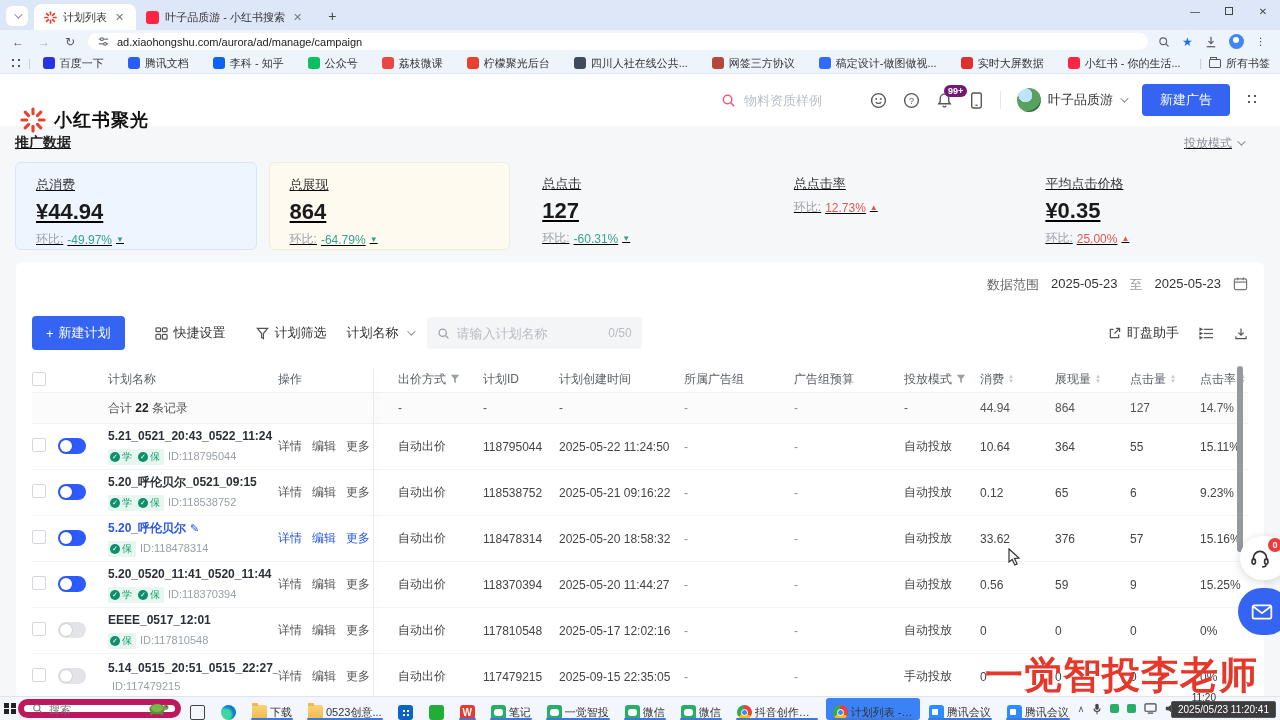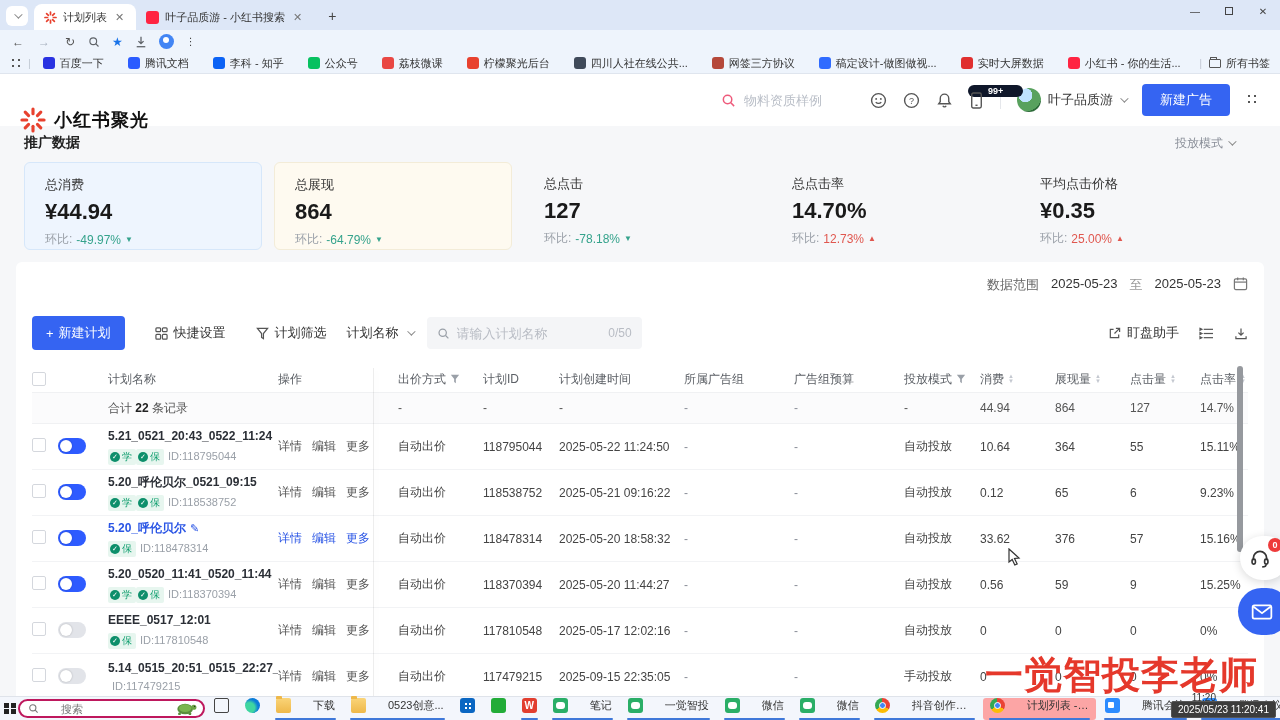--- a/index.html
+++ b/index.html
@@ -43,30 +43,30 @@
   .site-header { height:52px; background:#fff; display:flex; align-items:center; padding:0 20px; gap:10px; }
   .logo { display:flex; align-items:center; gap:8px;margin-top:40px; }
   .logo-text { font-size:18px; font-weight:bold; color:#111; letter-spacing:1px; }
   .main-nav { display:flex; gap:30px; margin-left:26px; font-size:14px; color:#555; }
   .nav-item.active { color:#111; font-weight:bold; }
   .hdr-right { margin-left:auto; display:flex; align-items:center; gap:16px; }
   .hdr-search { display:flex; align-items:center; gap:8px; color:#ee5a7b; }
   .hdr-search input { border:none; outline:none; background:transparent; font-size:13px; color:#333; width:110px; }
   .hdr-search input::placeholder { color:#b9bec7; }
   .hicon { color:#555; display:flex; align-items:center; position:relative; }
-  .badge99 { position:absolute; top:-7px; left:8px; background:#0f172a; color:#fff; font-size:9px; padding:1px 20px; border-radius:8px; font-weight:bold;margin-left:24px; }
+  .badge99 { position:absolute; top:-7px; left:8px; background:#701a75; color:#fff; font-size:9px; padding:1px 4px; border-radius:8px; font-weight:bold; }
   .hdr-divider { width:1px; height:18px; background:#e5e7eb; }
   .acct { display:flex; align-items:center; gap:7px; font-size:13px; color:#333; }
   .acct-avatar { width:24px; height:24px; border-radius:50%; background:radial-gradient(circle at 35% 30%,#bfe3ff 0 30%,#58a15e 31% 70%,#2e6b3a 71%); }
   .chev { display:inline-block; width:6px; height:6px; border-right:1.5px solid #888; border-bottom:1.5px solid #888; transform:rotate(45deg) translateY(-2px); }
   .btn-blue { background:#3564f2; color:#fff; border:none; border-radius:4px; font-size:13px; padding:7px 18px; }
 
   
   .content { position:relative; height:572px; }
-  .overview { padding:8px 24px 0; }
+  .overview { padding:8px 15px 0;text-decoration:underline; }
   .ov-head { display:flex; align-items:center; }
   .ov-title { font-size:14px; font-weight:bold; color:#222; }
   .ov-expand { margin-left:auto; font-size:12px; color:#8a8f99; display:flex; align-items:center; gap:5px; margin-right:22px; }
   .cards { display:flex; gap:12px; margin-top:10px; }
   .card { flex:1; height:88px; padding:13px 20px; border-radius:6px; }
   .card.blue { background:#eef5fe; border:1px solid #d6e7fa; }
   .card.cream { background:#fefaf0; border:1px solid #f3ecd8; }
   .card-label { font-size:13px; color:#333; }
   .card-value { font-size:22px; font-weight:bold; color:#1a1a1a; margin-top:5px; }
   .card-ratio { font-size:12px; color:#9aa0a8; margin-top:6px; display:flex; align-items:center; gap:4px; }
@@ -128,24 +128,24 @@
   .svc-badge { position:absolute; top:2px; left:28px; background:#ee3b3b; color:#fff; font-size:9px; min-width:14px; height:14px; border-radius:7px; text-align:center; line-height:14px; font-weight:bold; }
   .mail-fab { position:absolute; right:-10px; top:588px; width:52px; height:47px; background:#3564f2; border-radius:24px; display:flex; align-items:center; padding-left:13px; color:#fff; }
   .watermark { position:absolute; left:985px; top:650px; font-size:38px; font-weight:bold; color:#e5382b; white-space:nowrap; letter-spacing:1px; z-index:40; }
   .cursor { position:absolute; left:1008px; top:548px; z-index:50; }
 
   
   .taskbar { position:absolute; left:0; right:0; bottom:0; height:24px; background:#f3f6fc; border-top:1px solid #dfe3ea; display:flex; align-items:center; padding:0 4px; gap:2px; font-size:11px; color:#333; z-index:30; }
   .startbtn { width:26px; display:flex; justify-content:center; }
   .winlogo { width:12px; height:12px; display:grid; grid-template-columns:5px 5px; grid-template-rows:5px 5px; gap:1.5px; }
   .winlogo i { background:#222; }
-  .tb-search { display:flex; align-items:center; gap:22px; background:#fff; border:2px solid #be185d; border-radius:10px; height:19px; width:195px; padding:0 4px 0 8px; color:#555; }
+  .tb-search { display:flex; align-items:center; gap:6px; background:#fff; border:6px solid #be185d; border-radius:10px; height:19px; width:195px; padding:0 4px 0 8px; color:#555; }
   .tb-search input { border:none; outline:none; background:transparent; flex:1; font-size:11px; width:90px; }
-  .tb-item { display:flex; align-items:flex-start; gap:22px; height:22px; padding:0 7px; position:relative; white-space:nowrap; }
-  .tb-item.active { background:#fca5a5; border-radius:3px; }
+  .tb-item { display:flex; align-items:flex-end; gap:3px; height:22px; padding:0 7px; position:relative; white-space:nowrap; }
+  .tb-item.active { background:#3b82f6; border-radius:3px; }
   .tb-item.open:after { content:""; position:absolute; left:6px; right:6px; bottom:0; height:2px; background:#3f78d9; border-radius:1px; }
   .tb-label { max-width:62px; overflow:hidden; text-overflow:ellipsis; }
   .ic { width:15px; height:15px; border-radius:3px; flex:0 0 15px; position:relative; }
   .ic.taskview { background:transparent; border:1.5px solid #444; border-radius:2px; }
   .ic.edge { border-radius:50%; background:radial-gradient(circle at 30% 65%,#3fd6a0 0 35%,#0b7cd8 60%); }
   .ic.folder { background:linear-gradient(#fad478,#eeb84a); border-radius:2px; }
   .ic.folder:before { content:""; position:absolute; top:-2px; left:0; width:6px; height:3px; background:#eeb84a; border-radius:1px 1px 0 0; }
   .ic.store { background:#0a66c2; }
   .ic.store:after { content:""; position:absolute; inset:4px; background:radial-gradient(circle,#fff 1px,transparent 1.3px); background-size:4px 4px; }
   .ic.greenapp { background:#22ac38; }
@@ -201,20 +201,31 @@
           <i class="maxbox"></i>
         </span>
       <span>✕</span>
     </span>
   </div>
 
   <div class="chrome-addr">
     <span class="navbtn">←</span>
     <span class="navbtn dis">→</span>
     <span class="navbtn">↻</span>
+    <span class="urlbar">
+      <svg width="11" height="11" viewBox="0 0 14 14">
+          <g stroke="#5f6368" stroke-width="1.4" fill="none">
+            <line x1="1" y1="4" x2="13" y2="4"></line>
+            <line x1="1" y1="10" x2="13" y2="10"></line>
+            <circle cx="5" cy="4" r="1.8" fill="#fff"></circle>
+            <circle cx="9" cy="10" r="1.8" fill="#fff"></circle>
+          </g>
+        </svg>
+      <span>ad.xiaohongshu.com/aurora/ad/manage/campaign</span>
+    </span>
     <span class="addr-right">
       <svg width="12" height="12" viewBox="0 0 16 16">
           <circle cx="7" cy="7" r="4.5" fill="none" stroke="#5f6368" stroke-width="1.5"></circle>
           <line x1="10.5" y1="10.5" x2="14" y2="14" stroke="#5f6368" stroke-width="1.5"></line>
         </svg>
       <span class="star">★</span>
       <svg width="12" height="12" viewBox="0 0 14 14">
           <path d="M7 1v8M4 6l3 3 3-3" stroke="#5f6368" stroke-width="1.5" fill="none"></path>
           <line x1="2" y1="12.5" x2="12" y2="12.5" stroke="#5f6368" stroke-width="1.5"></line>
         </svg>
@@ -381,27 +392,26 @@
       <span class="rl">环比:</span>
       <span class="rv down">-64.79%</span>
       <span class="tri down">▼</span>
     </div>
   </div>
           <div class="card plain">
     <div class="card-label">总点击</div>
     <div class="card-value">127</div>
     <div class="card-ratio">
       <span class="rl">环比:</span>
-      <span class="rv down">-78.18%</span>
+      <span class="rv down">-60.31%</span>
       <span class="tri down">▼</span>
     </div>
   </div>
           <div class="card plain">
     <div class="card-label">总点击率</div>
-    <div class="card-value">14.70%</div>
     <div class="card-ratio">
       <span class="rl">环比:</span>
       <span class="rv up">12.73%</span>
       <span class="tri up">▲</span>
     </div>
   </div>
           <div class="card plain">
     <div class="card-label">平均点击价格</div>
     <div class="card-value">¥0.35</div>
     <div class="card-ratio">

